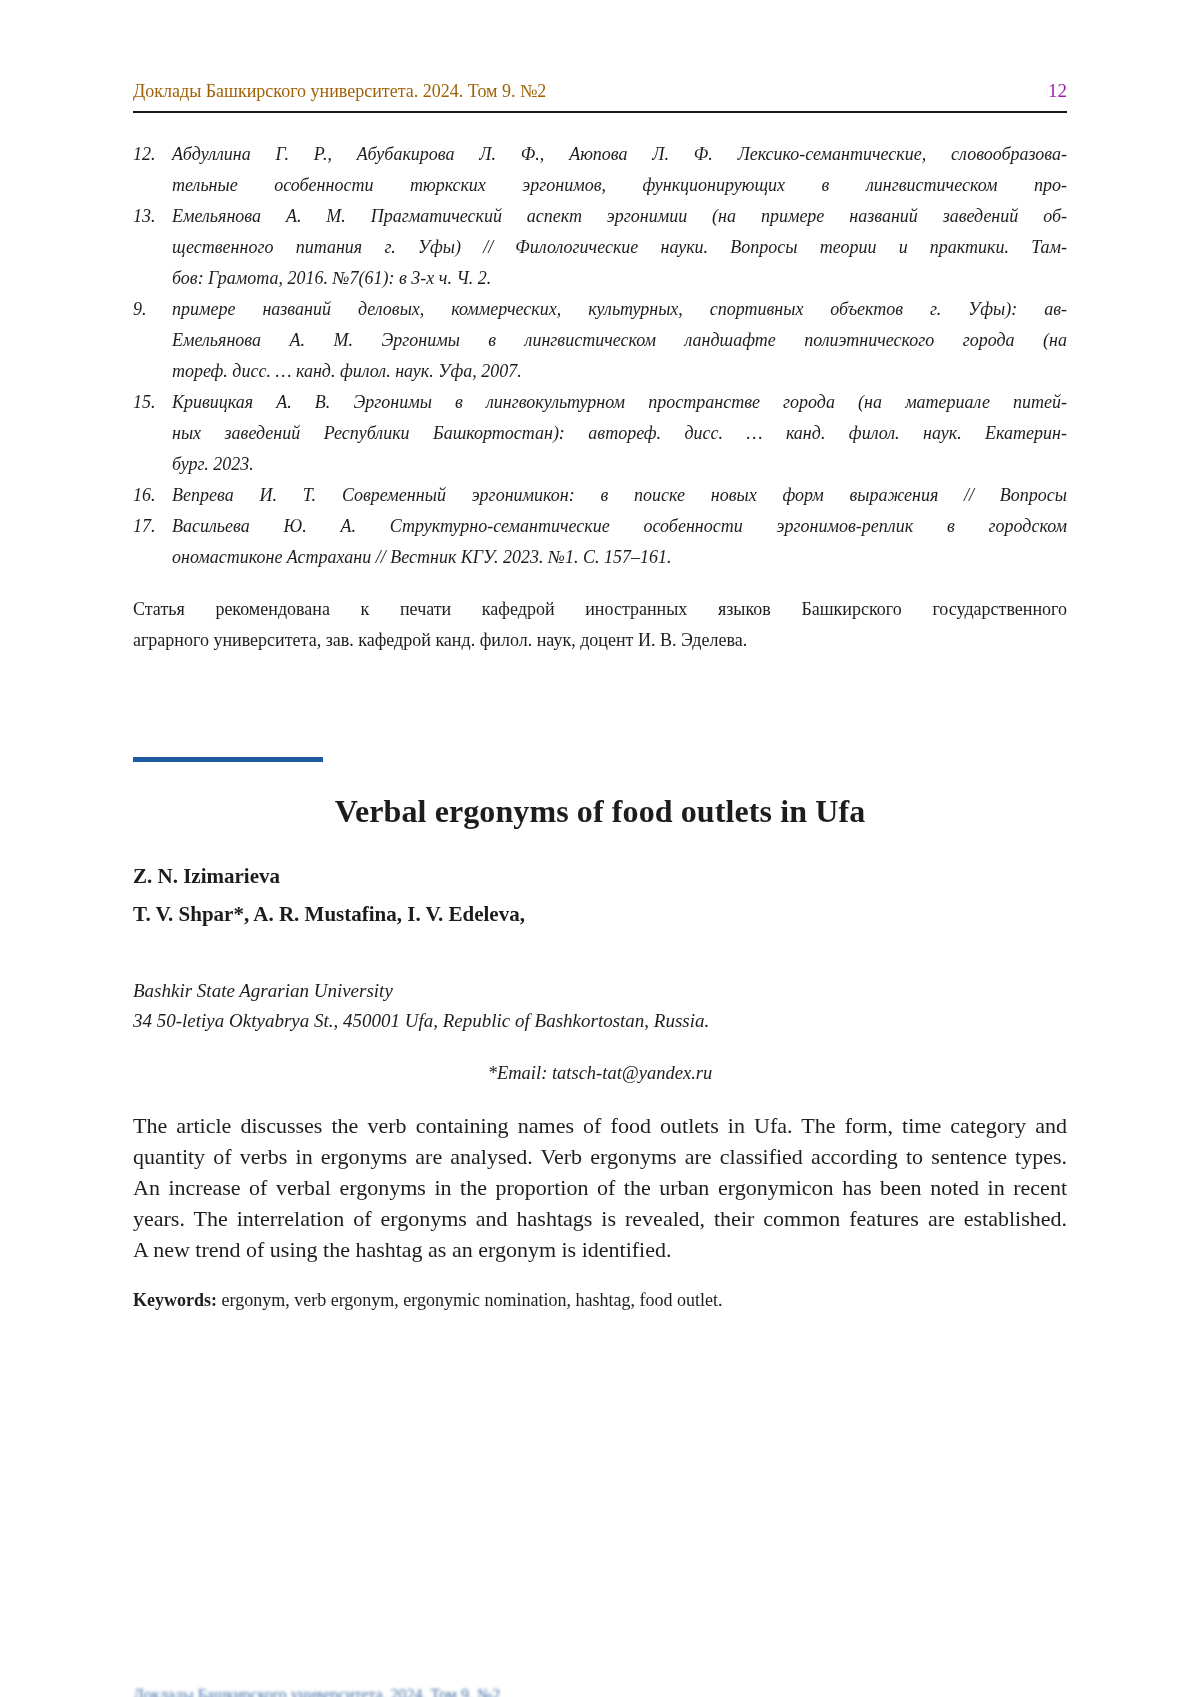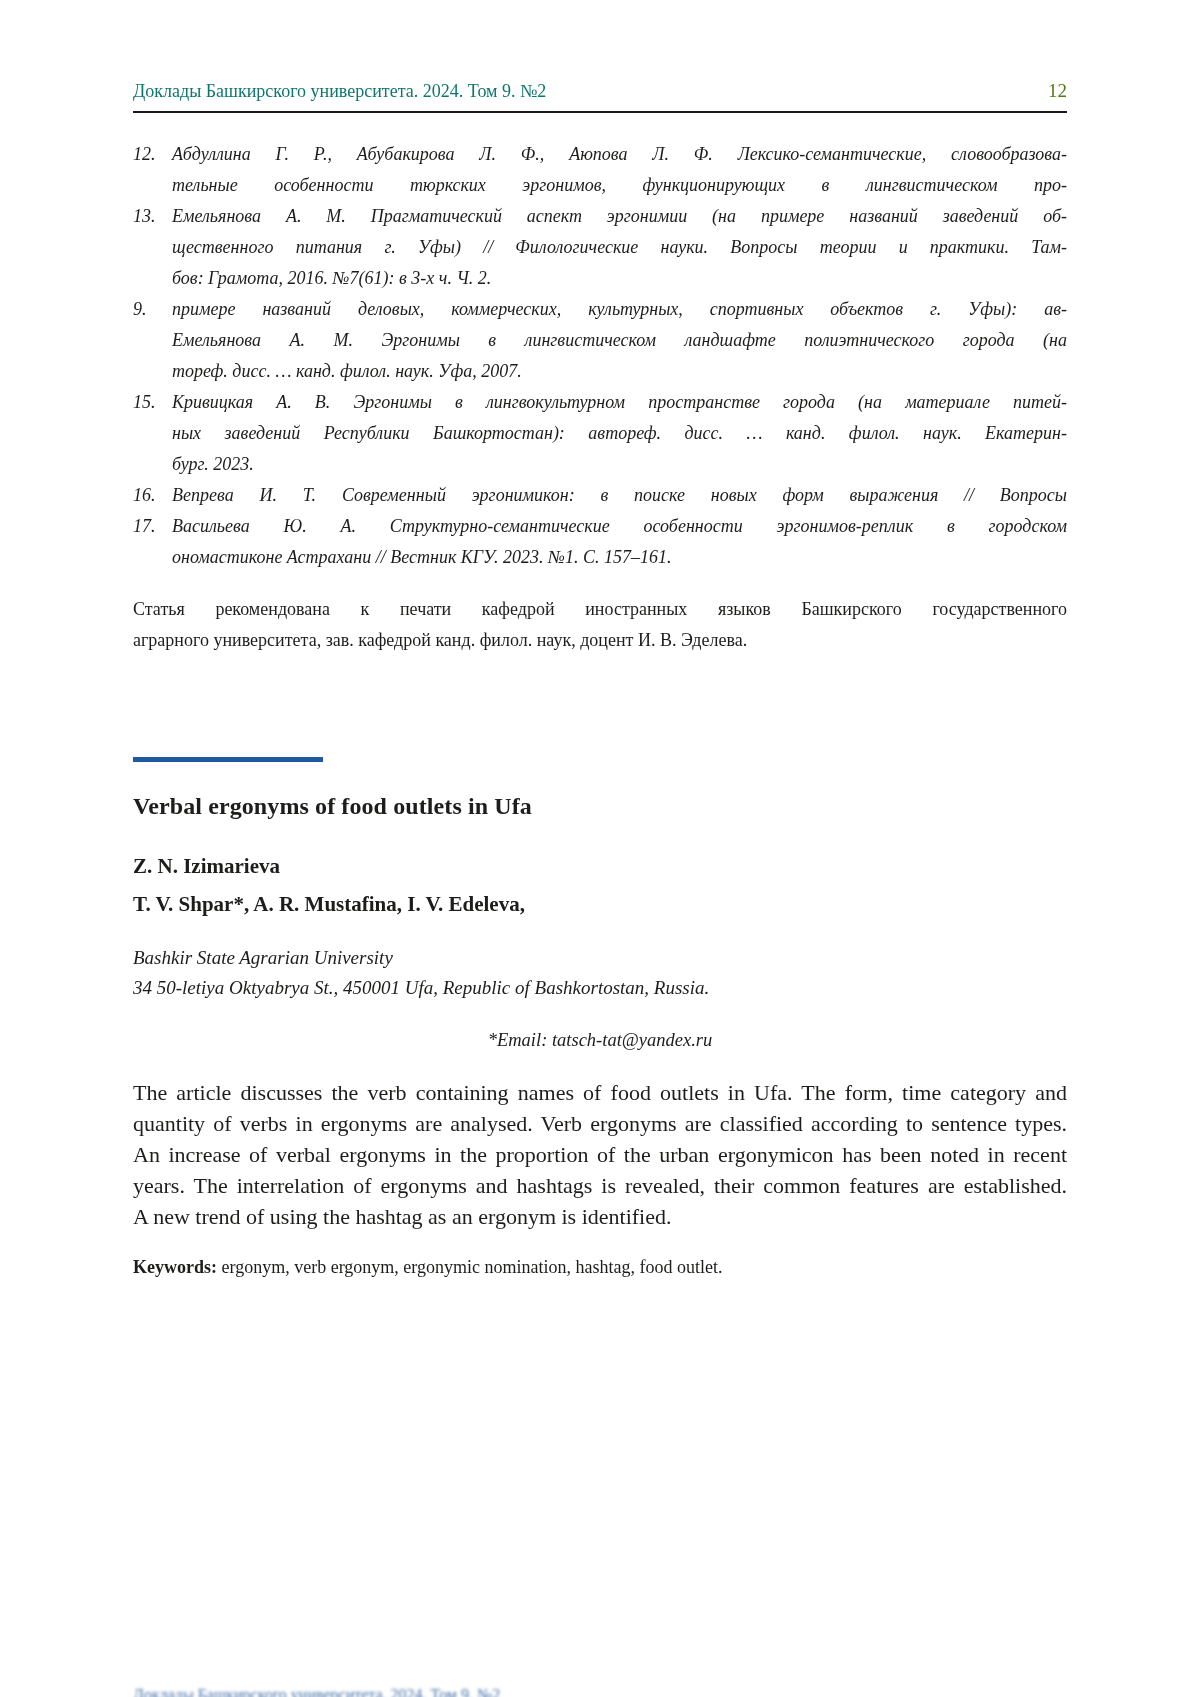--- a/index.html
+++ b/index.html
@@ -17,22 +17,22 @@
 
   
   .header {
     display: flex;
     justify-content: space-between;
     align-items: baseline;
     padding-top: 80px;
     padding-bottom: 9px;
     border-bottom: 2.5px solid #181818;
   }
-  .journal-name { color: #0f766e; font-size: 18px; }
-  .page-number  { color: #4d7c0f; font-size: 19px; }
+  .journal-name { color: #a16207; font-size: 18px; }
+  .page-number  { color: #a21caf; font-size: 19px; }
 
   
   .ref-list { margin-top: 26px; font-size: 18px; line-height: 31px; font-style: italic; }
   .ref-item { display: flex; }
   .ref-num  { width: 39px; flex: 0 0 39px; }
   .ref-body { flex: 1; min-width: 0; }
   .jline { text-align: justify; text-align-last: justify; }
   .lline { text-align: left; }
 
   
@@ -40,32 +40,33 @@
 
   
   .accent-rule {
     margin-top: 101px;
     width: 190px;
     height: 5px;
     background: #1f5aa0;
   }
   .article-title {
     margin-top: 31px;
-    font-size: 24px;
+    font-size: 32px;
     font-weight: bold;
     letter-spacing: 0.1px;
+    text-align: center;
   }
   .authors {
     margin-top: 27px;
     font-size: 21px;
     font-weight: bold;
     line-height: 38px;
   }
   .affiliation {
-    margin-top: 20px;
+    margin-top: 43px;
     font-style: italic;
     font-size: 19px;
     line-height: 30px;
   }
   .email-line {
     margin-top: 27px;
     font-style: italic;
     font-size: 18.5px;
     text-align: center;
   }

